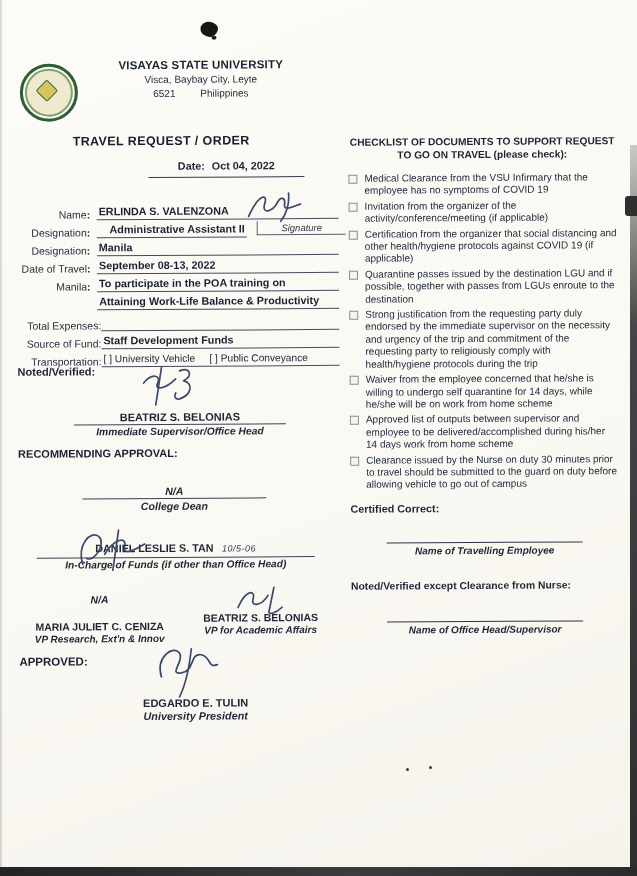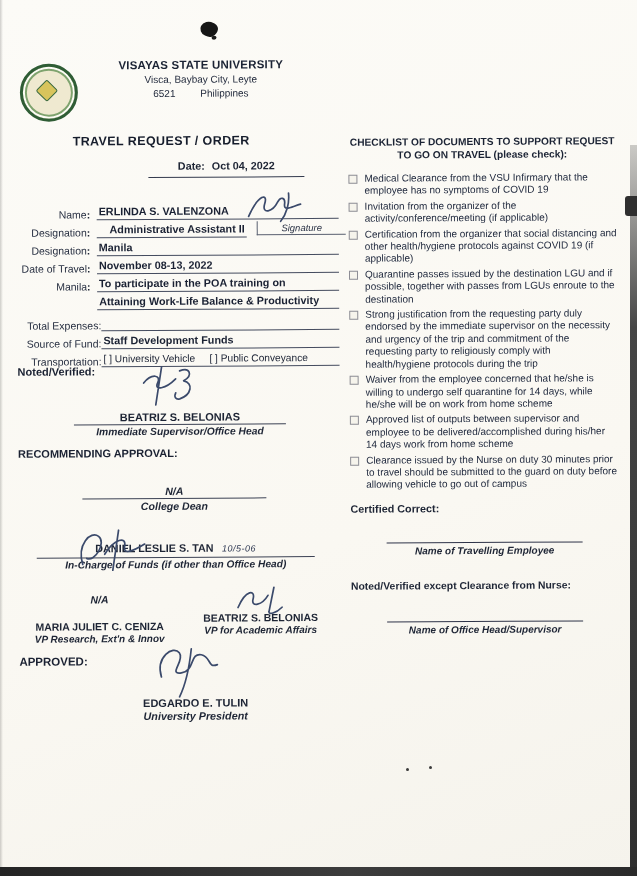--- a/index.html
+++ b/index.html
@@ -151,21 +151,21 @@
         <span class="fval short"><span class="fval-text">Administrative Assistant II</span></span>
       </div>
       <div class="frow">
         <span class="flabel">Designation</span>
         <span class="fcolon">:</span>
         <span class="fval"><span class="fval-text">Manila</span></span>
       </div>
       <div class="frow">
         <span class="flabel">Date of Travel</span>
         <span class="fcolon">:</span>
-        <span class="fval"><span class="fval-text">November 08-13, 2022</span></span>
+        <span class="fval"><span class="fval-text">September 08-13, 2022</span></span>
       </div>
       <div class="frow">
         <span class="flabel">Manila</span>
         <span class="fcolon">:</span>
         <span class="fval"><span class="fval-text">To participate in the POA training on</span></span>
       </div>
       <div class="frow cont">
         <span class="fval"><span class="fval-text">Attaining Work-Life Balance &amp; Productivity</span></span>
       </div>
       <div class="frow" style="margin-top:6px;">

